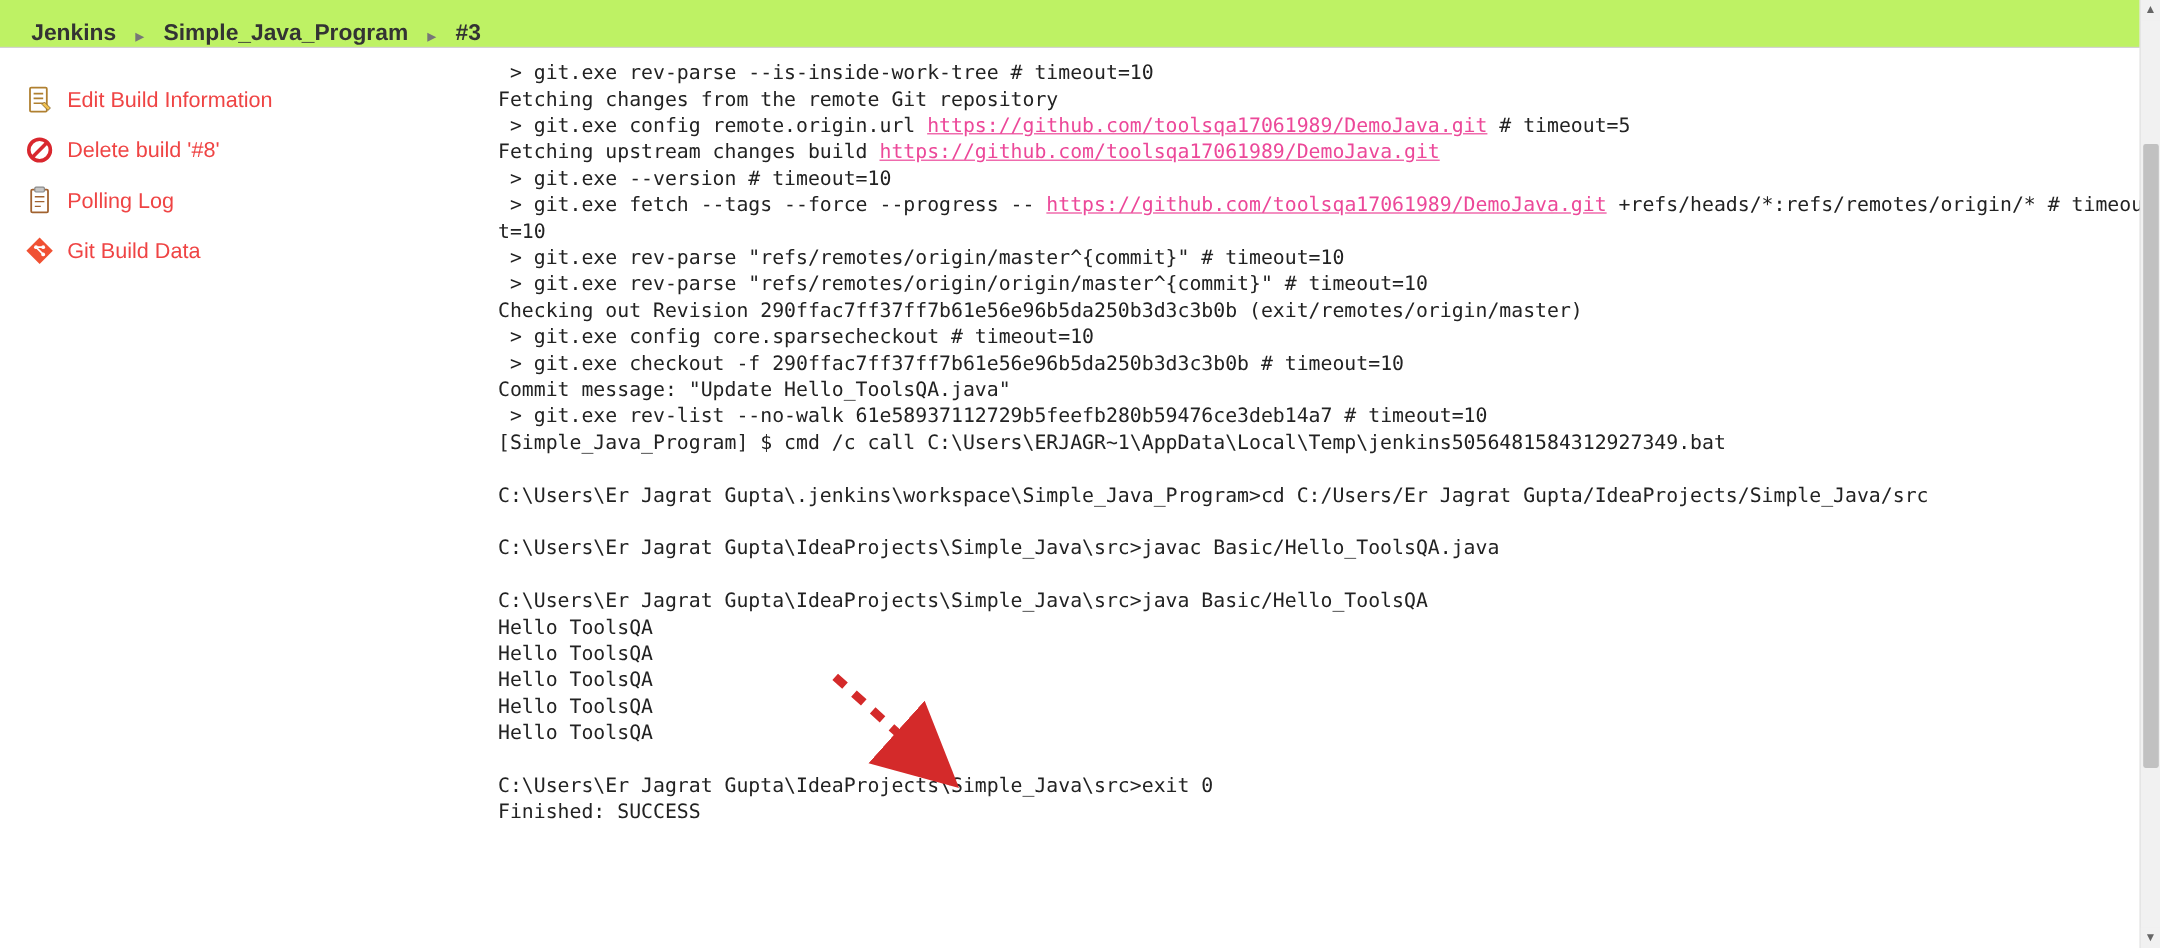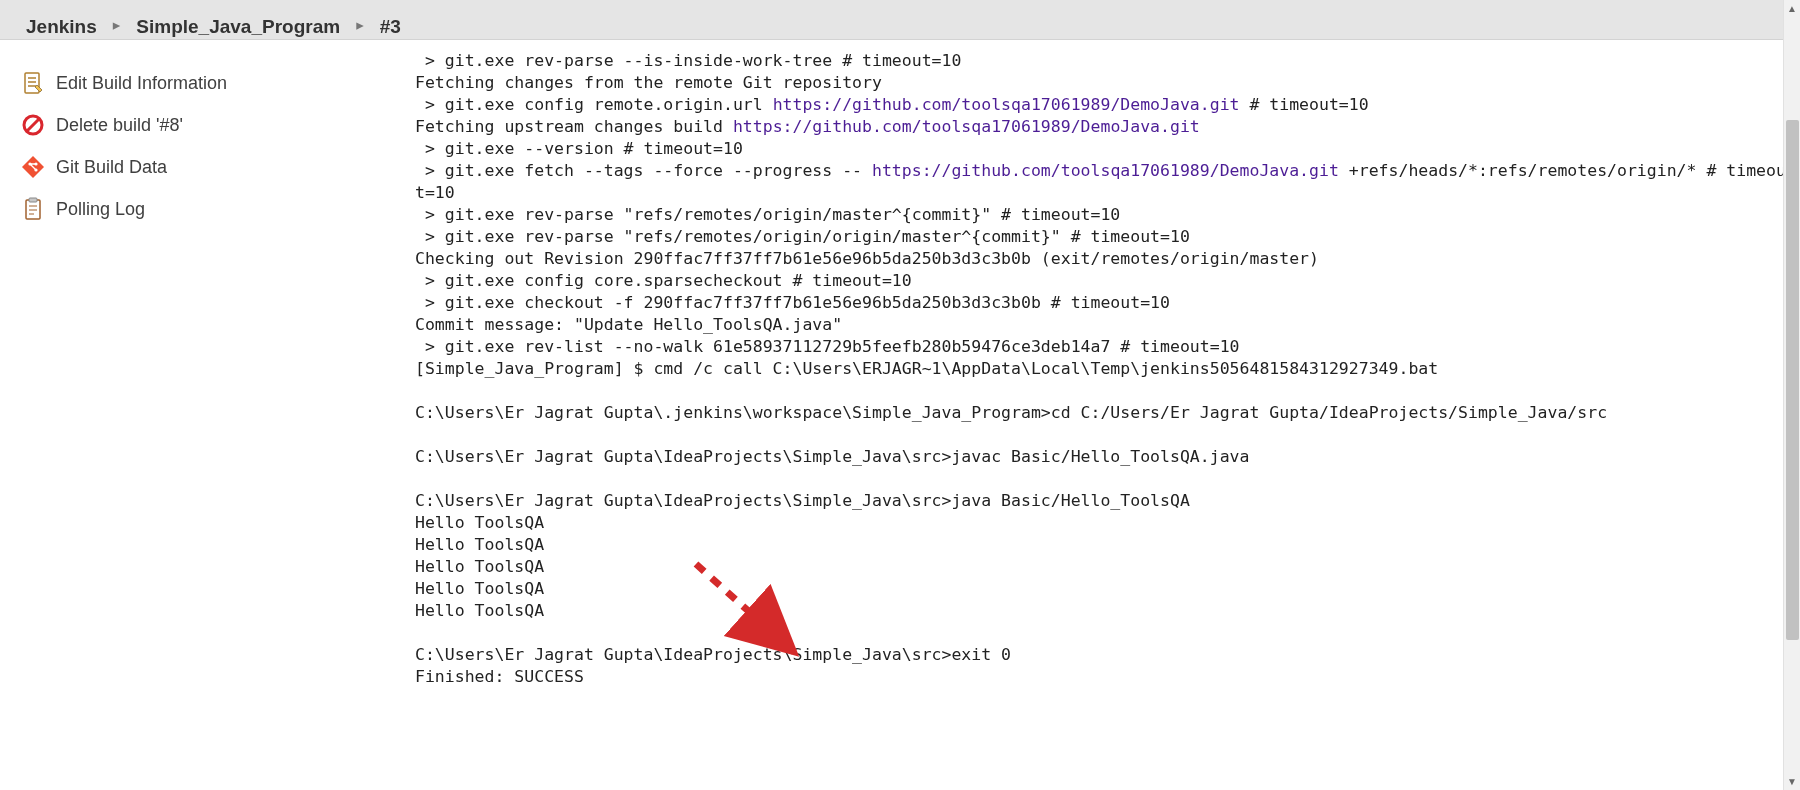--- a/index.html
+++ b/index.html
@@ -1,61 +1,61 @@
 <!DOCTYPE html>
 <html><head>
 <meta charset="utf-8">
 <style>
   * { box-sizing: border-box; margin: 0; padding: 0; }
   html, body { width: 1800px; height: 790px; font-family: "Helvetica Neue", Helvetica, Arial, sans-serif; background: #fff; color: #333; overflow: hidden; }
   .breadcrumb-bar {
     height: 40px;
     display: flex;
-    align-items: flex-start;
+    align-items: flex-end;
     border-bottom: 1px solid #d3d3d3;
-    background: #e5e5e5;
-    padding: 16px 18px;
+    background: #bef264;
+    padding: 0 18px;
     font-size: 19px;
     font-weight: 600;
     color: #333;
   }
   .breadcrumb-bar .crumb { padding: 0 8px; cursor: pointer; }
   .breadcrumb-bar .sep { color: #777; padding: 0 8px; font-weight: 400; font-size: 15px; }
   .content { display: flex; height: calc(100% - 40px); }
   .sidebar {
     width: 395px;
     flex-shrink: 0;
     padding: 22px 0 0 18px;
     font-size: 18px;
     color: #204a87;
   }
   .side-item {
     display: flex;
     align-items: center;
     gap: 10px;
     padding: 8px 0 8px 2px;
     cursor: pointer;
-    color: #404040;
+    color: #ef4444;
   }
   .side-item .icon { width: 26px; height: 26px; flex-shrink: 0; display: inline-flex; align-items: center; justify-content: center; }
   .main {
     flex: 1;
     padding: 10px 10px 10px 20px;
     overflow-x: hidden;
     position: relative;
   }
   .console {
     font-family: "Consolas", "Menlo", monospace;
     font-size: 16.5px;
     line-height: 22px;
     white-space: pre-wrap;
     word-break: break-all;
     color: #222;
   }
-  .console a { color: #4c1d95; }
+  .console a { color: #ec4899; text-decoration: underline; }
   .annotation-arrow {
     position: absolute;
     left: 289px;
     top: 512px;
     pointer-events: none;
   }
   .vscroll {
     position: absolute;
     right: 0; top: 0; bottom: 0;
     width: 17px;
@@ -105,49 +105,49 @@
             <circle cx="12" cy="12" r="9" fill="#fff" stroke="#d9272e" stroke-width="3"></circle>
             <line x1="6" y1="18" x2="18" y2="6" stroke="#d9272e" stroke-width="3"></line>
           </svg>
       </span>
       <span>Delete build '#8'</span>
     </div>
 
     <div class="side-item">
       <span class="icon">
         <svg viewBox="0 0 24 24" width="24" height="24">
+            <rect x="5" y="3" width="14" height="19" rx="1" fill="#fff" stroke="#a1622f" stroke-width="1.5"></rect>
+            <rect x="8" y="1" width="8" height="4" rx="1" fill="#c7c7c7" stroke="#888" stroke-width="1"></rect>
+            <path d="M8 9h8M8 13h8M8 17h5" stroke="#a1622f" stroke-width="1.2"></path>
+          </svg>
+      </span>
+      <span>Polling Log</span>
+    </div>
+
+    <div class="side-item">
+      <span class="icon">
+        <svg viewBox="0 0 24 24" width="24" height="24">
             <path d="M12 1l11 11-11 11L1 12z" fill="#f05133"></path>
             <circle cx="9" cy="9" r="1.6" fill="#fff"></circle>
             <circle cx="15" cy="15" r="1.6" fill="#fff"></circle>
             <circle cx="15" cy="9" r="1.6" fill="#fff"></circle>
             <path d="M9 9l6 6M9 9h6" stroke="#fff" stroke-width="1.4"></path>
           </svg>
       </span>
       <span>Git Build Data</span>
     </div>
 
-    <div class="side-item">
-      <span class="icon">
-        <svg viewBox="0 0 24 24" width="24" height="24">
-            <rect x="5" y="3" width="14" height="19" rx="1" fill="#fff" stroke="#a1622f" stroke-width="1.5"></rect>
-            <rect x="8" y="1" width="8" height="4" rx="1" fill="#c7c7c7" stroke="#888" stroke-width="1"></rect>
-            <path d="M8 9h8M8 13h8M8 17h5" stroke="#a1622f" stroke-width="1.2"></path>
-          </svg>
-      </span>
-      <span>Polling Log</span>
-    </div>
-
 
 
   </nav>
 
   <main class="main">
     <pre class="console"><span> &gt; git.exe rev-parse --is-inside-work-tree # timeout=10</span>
 <span>Fetching changes from the remote Git repository</span>
-<span> &gt; git.exe config remote.origin.url </span><a>https://github.com/toolsqa17061989/DemoJava.git</a><span> # timeout=10</span>
+<span> &gt; git.exe config remote.origin.url </span><a>https://github.com/toolsqa17061989/DemoJava.git</a><span> # timeout=5</span>
 <span>Fetching upstream changes build </span><a>https://github.com/toolsqa17061989/DemoJava.git</a>
 <span> &gt; git.exe --version # timeout=10</span>
 <span> &gt; git.exe fetch --tags --force --progress -- </span><a>https://github.com/toolsqa17061989/DemoJava.git</a><span> +refs/heads/*:refs/remotes/origin/* # timeout=10</span>
 <span> &gt; git.exe rev-parse "refs/remotes/origin/master^{commit}" # timeout=10</span>
 <span> &gt; git.exe rev-parse "refs/remotes/origin/origin/master^{commit}" # timeout=10</span>
 <span>Checking out Revision 290ffac7ff37ff7b61e56e96b5da250b3d3c3b0b (exit/remotes/origin/master)</span>
 <span> &gt; git.exe config core.sparsecheckout # timeout=10</span>
 <span> &gt; git.exe checkout -f 290ffac7ff37ff7b61e56e96b5da250b3d3c3b0b # timeout=10</span>
 <span>Commit message: "Update Hello_ToolsQA.java"</span>
 <span> &gt; git.exe rev-list --no-walk 61e58937112729b5feefb280b59476ce3deb14a7 # timeout=10</span>

